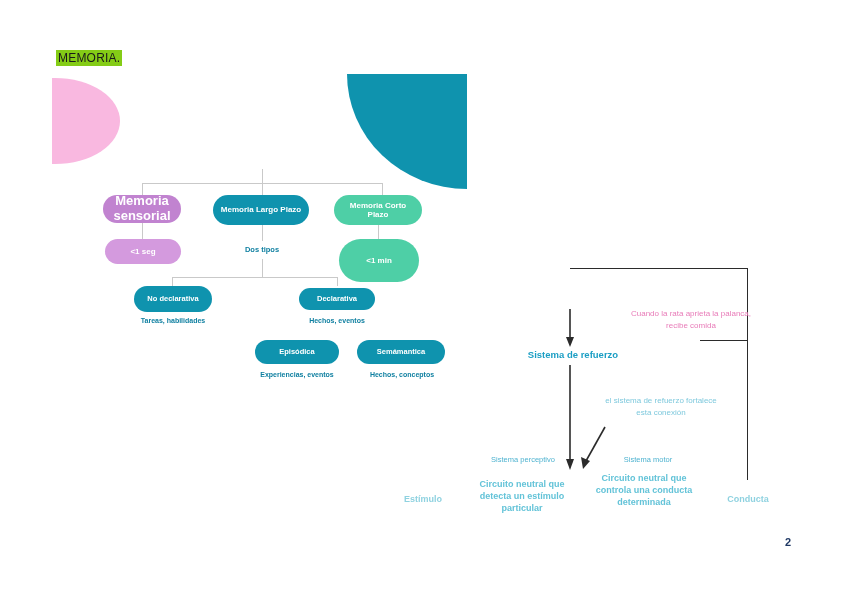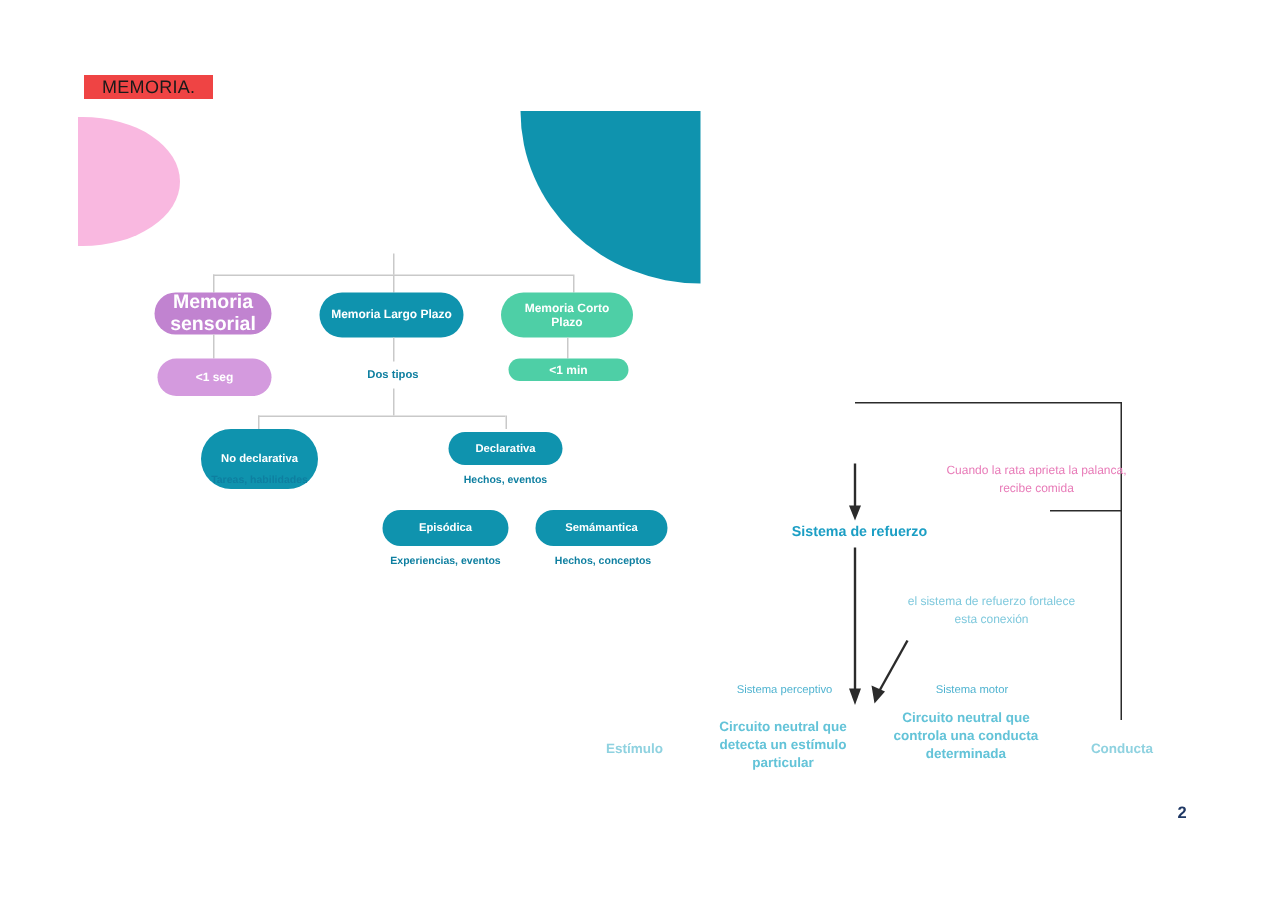--- a/index.html
+++ b/index.html
@@ -44,23 +44,23 @@
     border-bottom-left-radius: 120px 115px;
   }
 
   
   .doc-title {
     position: absolute;
     left: 56px;
     top: 50px;
     font-size: 12px;
     color: #1a1a1a;
-    background: #ef4444;
+    background: #84cc16;
     letter-spacing: 0.2px;
-    padding: 1px 12px;
+    padding: 1px 2px;
   }
 
   
   .page-number {
     position: absolute;
     left: 785px;
     top: 536px;
     font-size: 11px;
     font-weight: bold;
     color: #1f3864;
@@ -181,33 +181,33 @@
   <div class="pill green" style="left:334px; top:195px; width:88px; height:30px;">
     <span>Memoria Corto Plazo</span>
   </div>
 
   <div class="line v" style="left:142px; top:223px; height:16px;"></div>
   <div class="line v" style="left:378px; top:225px; height:14px;"></div>
 
   <div class="pill purple-soft" style="left:105px; top:239px; width:76px; height:25px;">
     <span>&lt;1 seg</span>
   </div>
-  <div class="pill green" style="left:339px; top:239px; width:80px; height:15px;">
+  <div class="pill green" style="left:339px; top:239px; width:80px; height:43px;">
     <span>&lt;1 min</span>
   </div>
 
   <div class="line v" style="left:262px; top:225px; height:16px;"></div>
   <div class="caption" style="left:222px; top:245px; width:80px; font-size:7.5px;">Dos tipos</div>
   <div class="line v" style="left:262px; top:259px; height:18px;"></div>
 
   <div class="line h" style="left:172px; top:277px; width:165px;"></div>
   <div class="line v" style="left:172px; top:277px; height:9px;"></div>
   <div class="line v" style="left:337px; top:277px; height:9px;"></div>
 
-  <div class="pill teal-dark" style="left:134px; top:286px; width:78px; height:40px;">
+  <div class="pill teal-dark" style="left:134px; top:286px; width:78px; height:26px;">
     <span>No declarativa</span>
   </div>
   <div class="caption" style="left:125px; top:317px; width:96px;">Tareas, habilidades</div>
 
   <div class="pill teal-dark" style="left:299px; top:288px; width:76px; height:22px;">
     <span>Declarativa</span>
   </div>
   <div class="caption" style="left:292px; top:317px; width:90px;">Hechos, eventos</div>
 
   <div class="pill teal-dark" style="left:255px; top:340px; width:84px; height:24px;">

